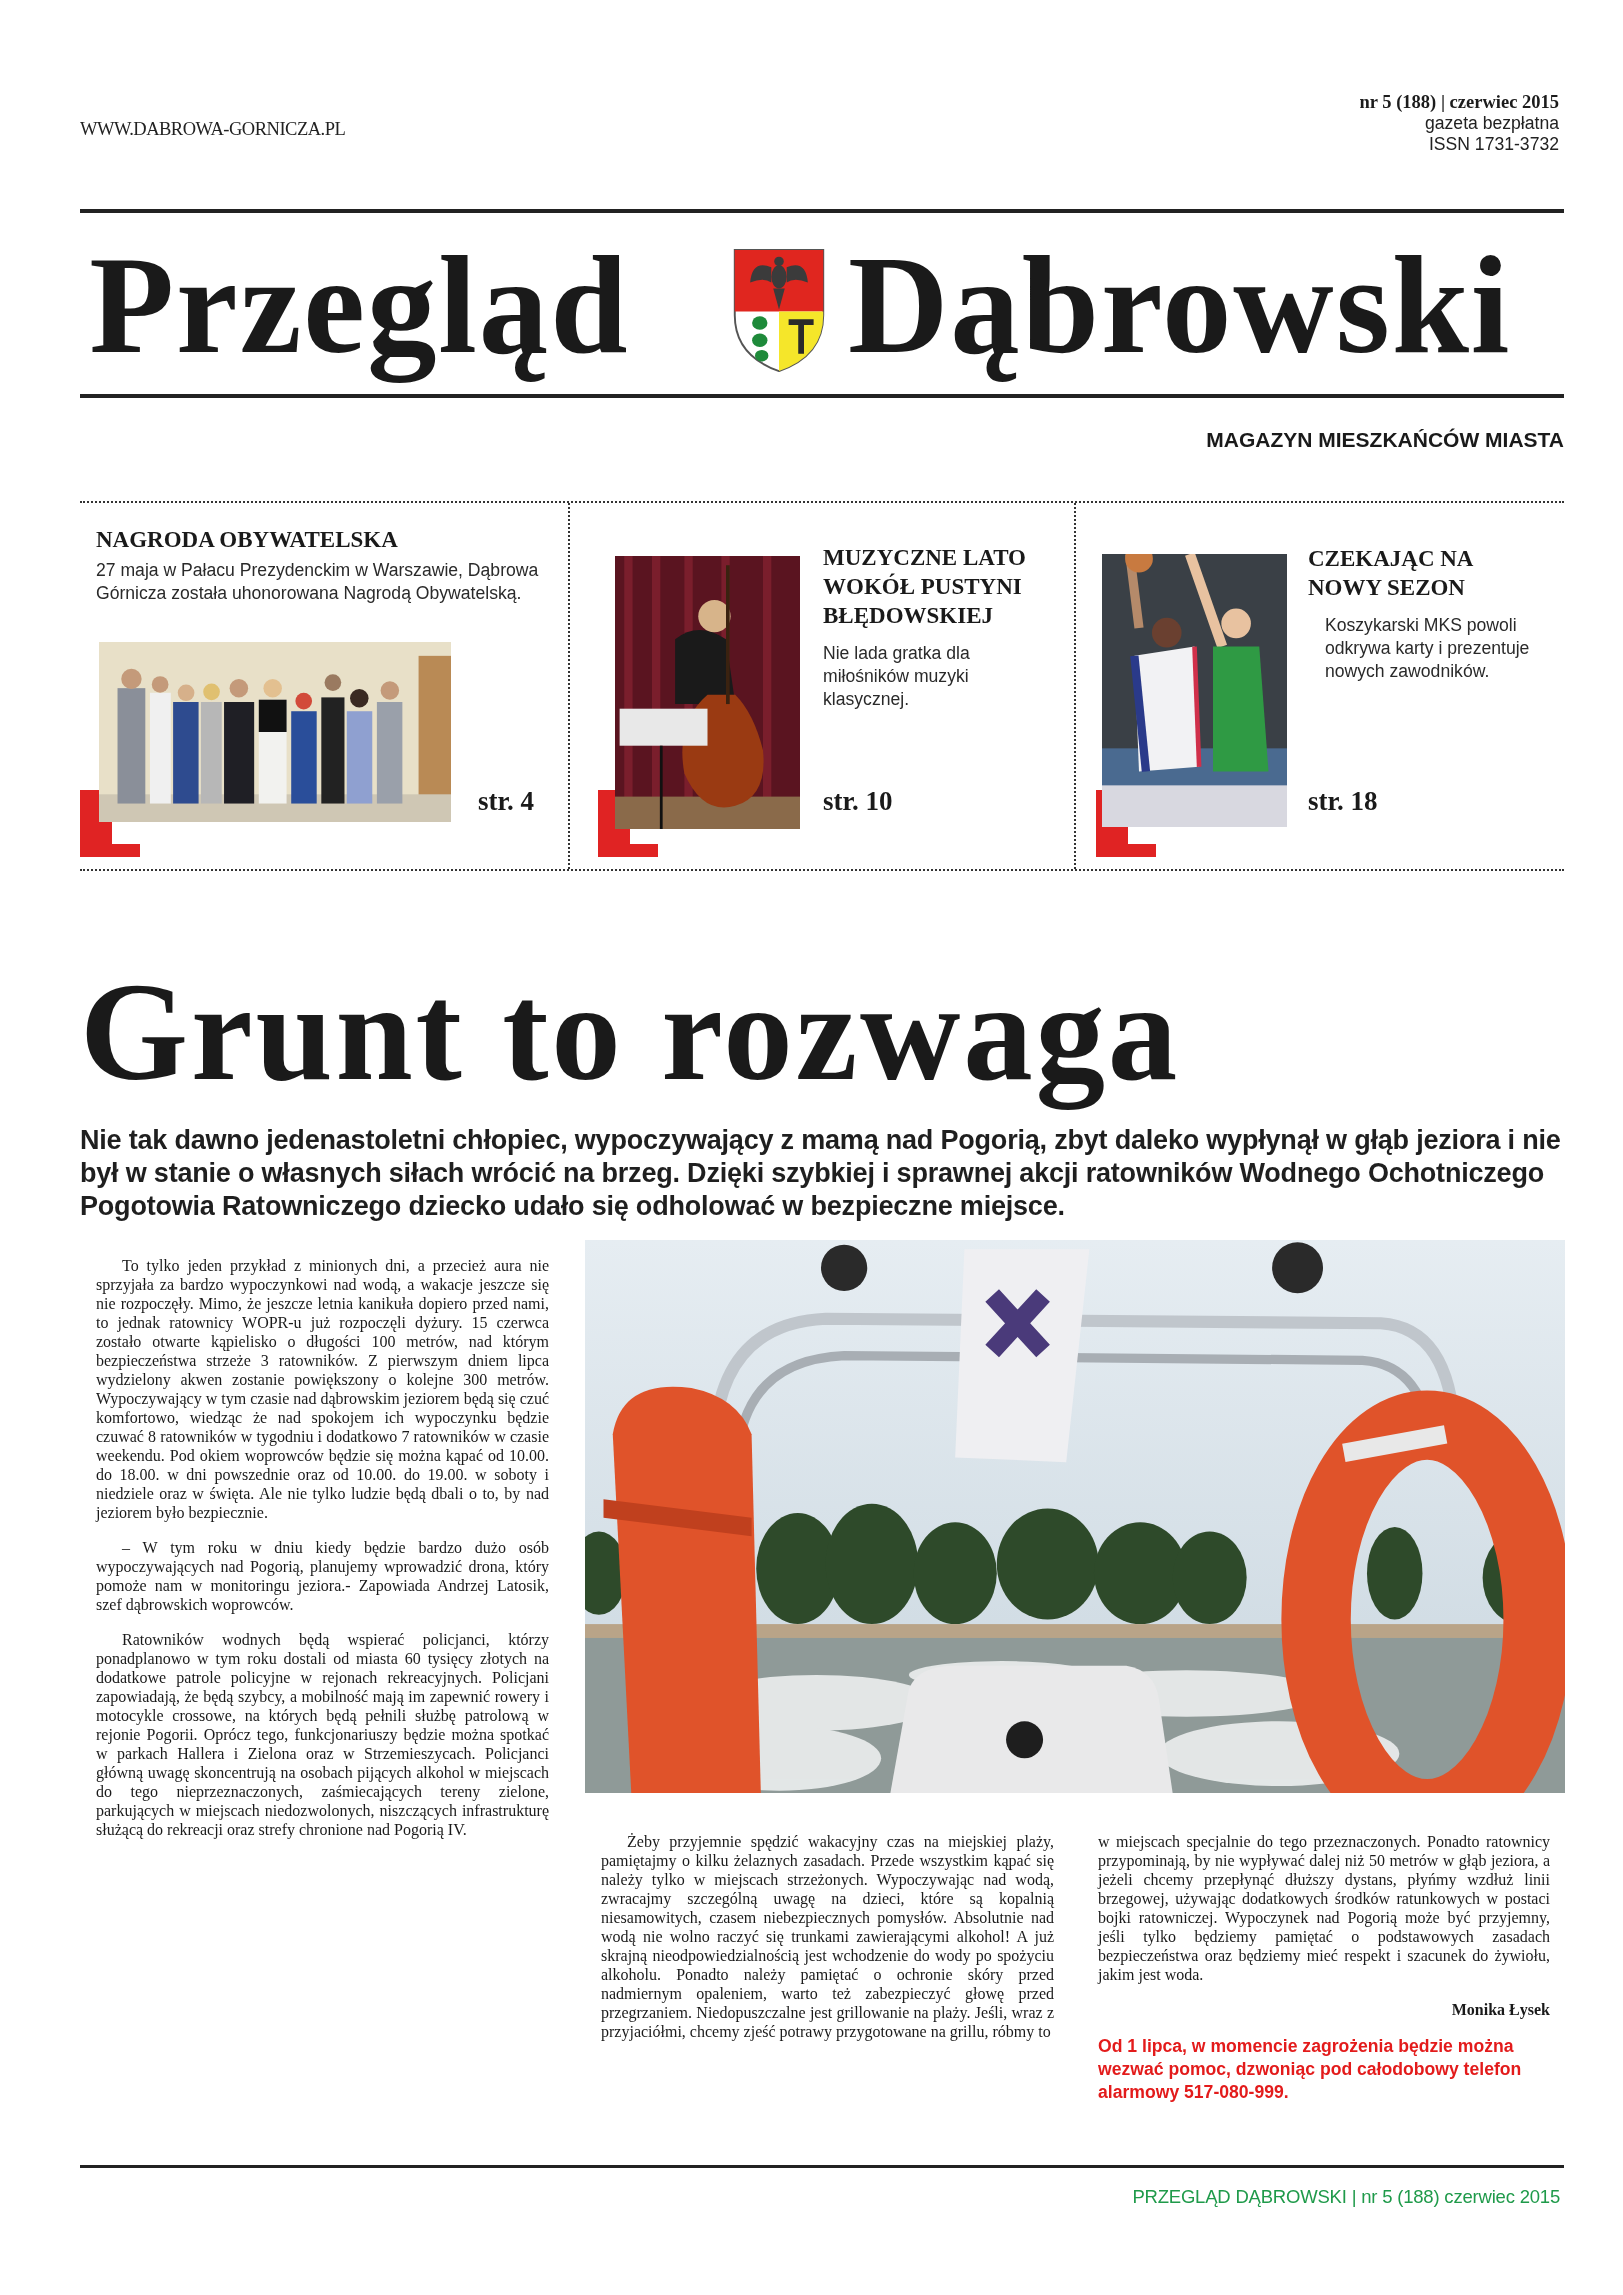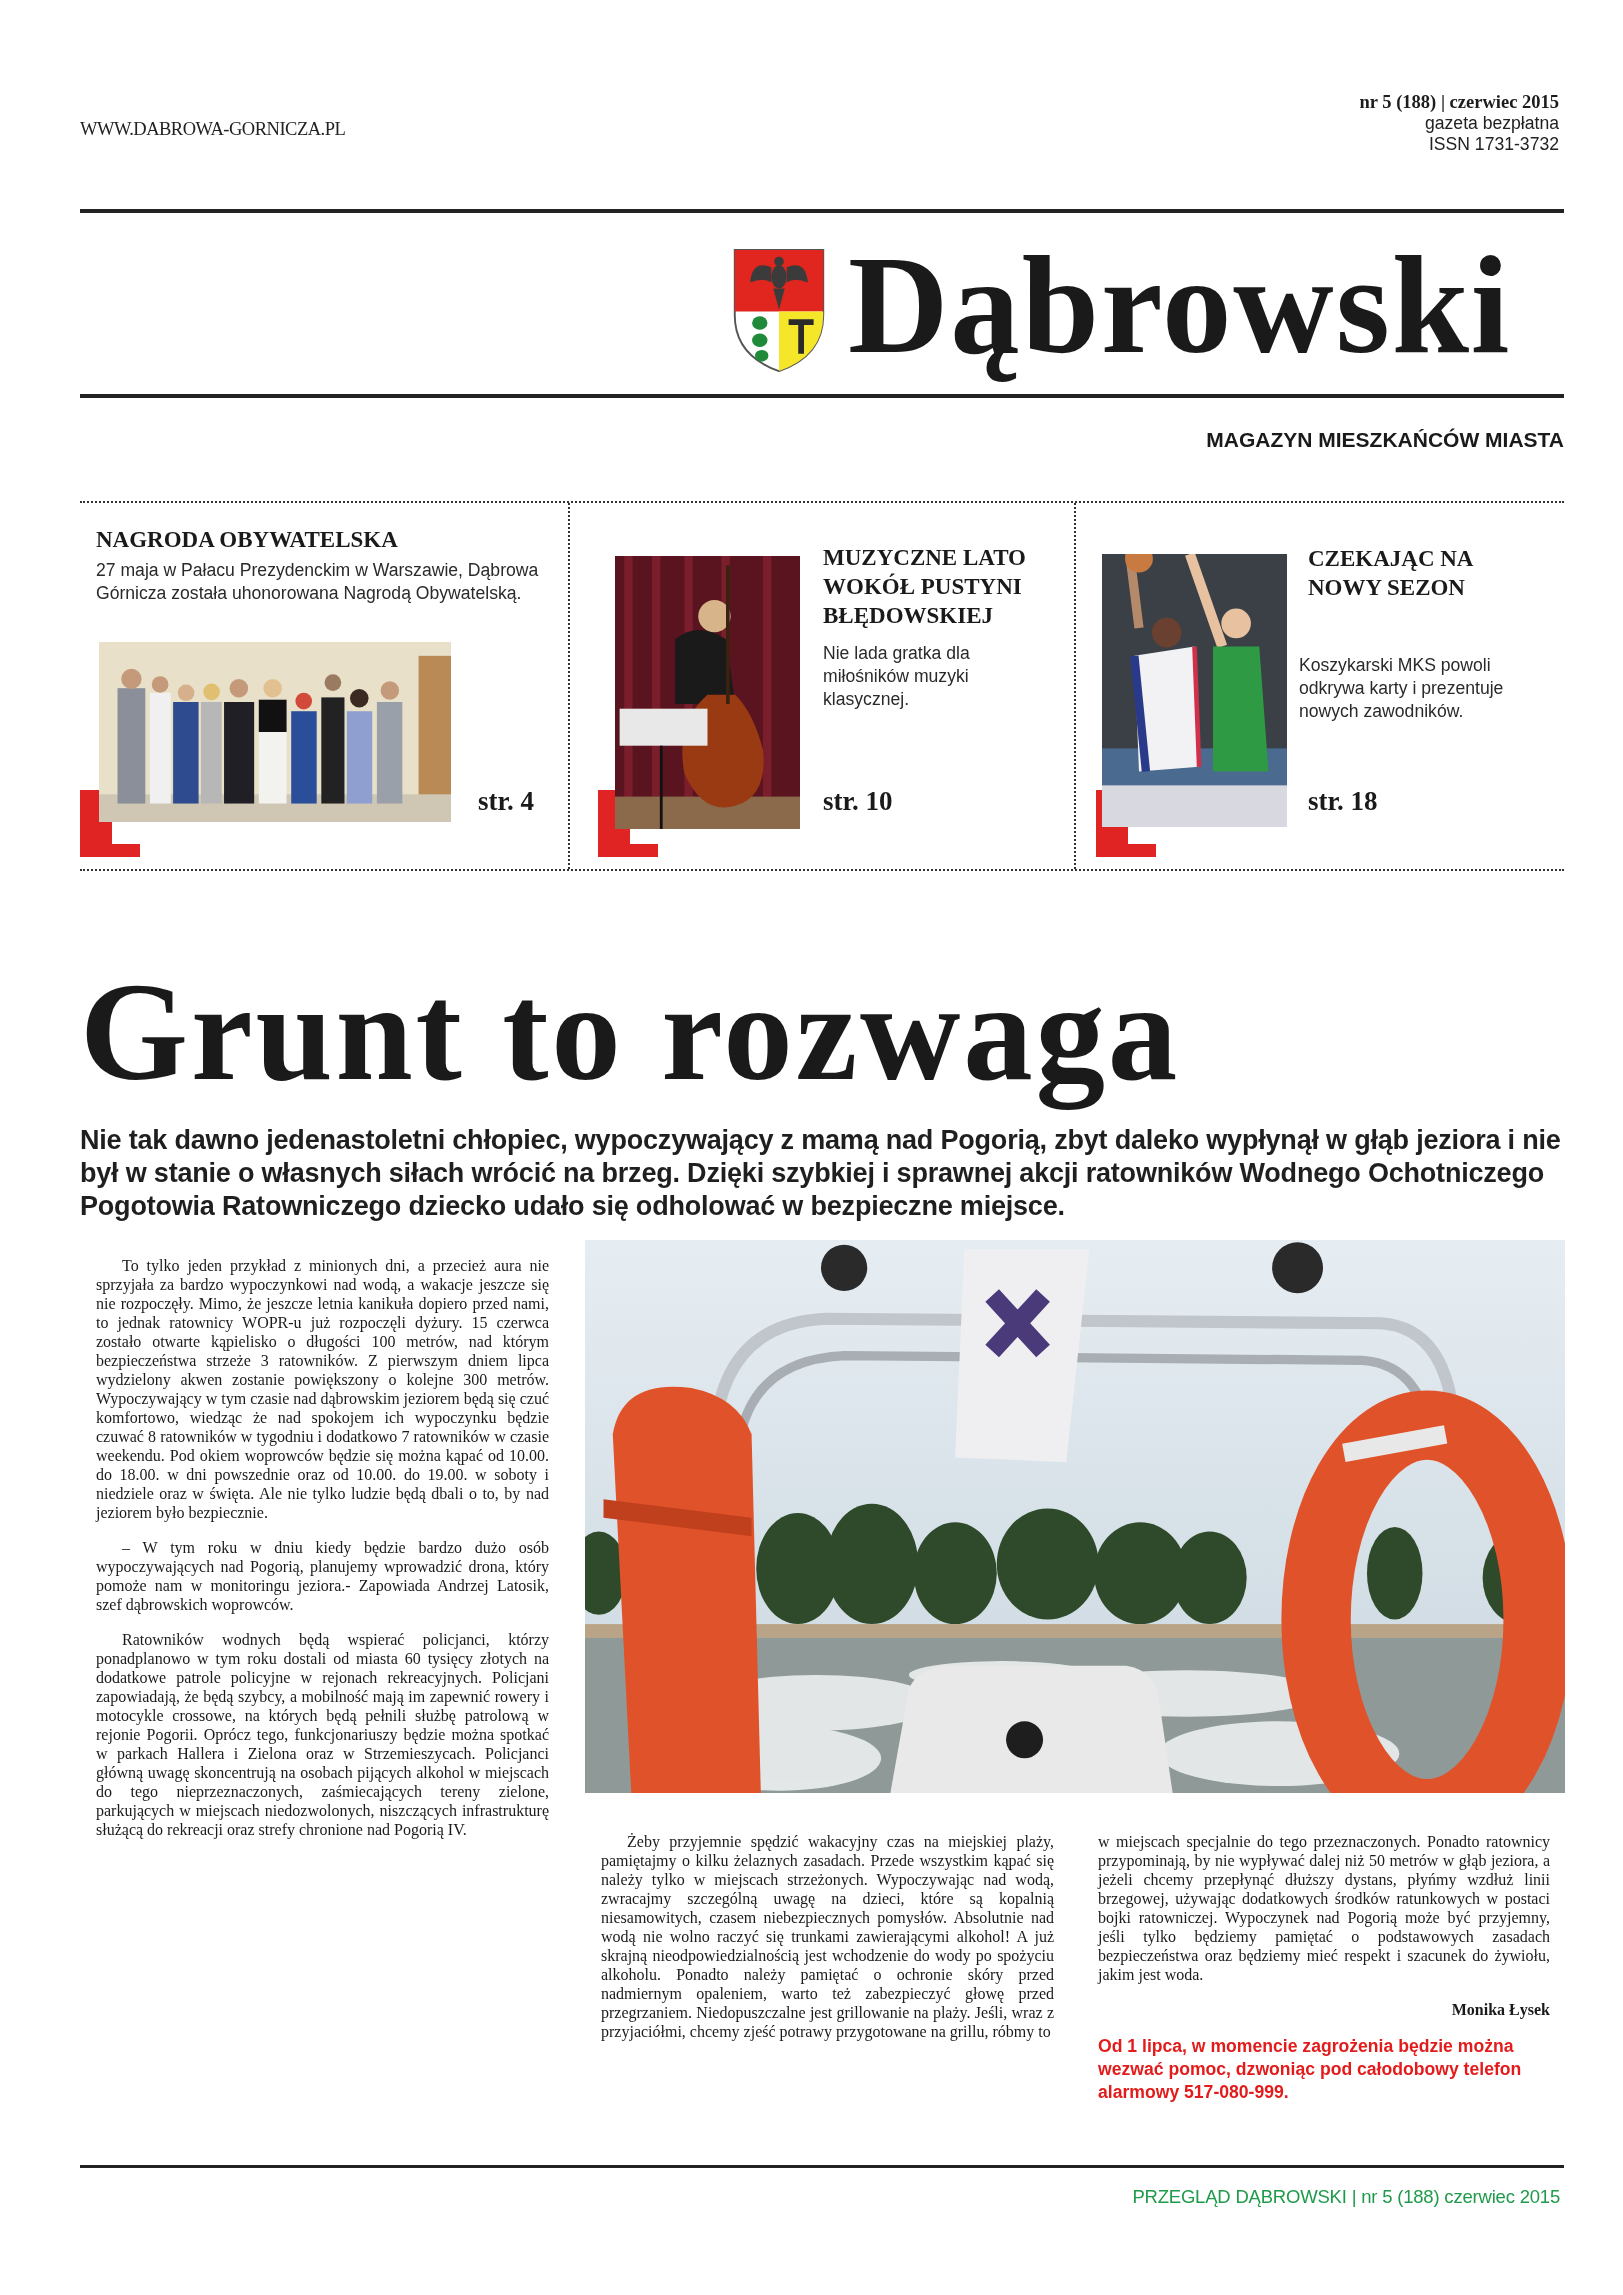--- a/index.html
+++ b/index.html
@@ -46,21 +46,21 @@
   #t1-corner { left:0; top:287px; }
 
   #t2-photo { left:44px; top:53px; width:185px; height:273px; }
   #t2-title { left:252px; top:40px; width:231px; }
   #t2-text { left:252px; top:139px; width:185px; }
   #t2-page { left:252px; top:283px; }
   #t2-corner { left:27px; top:287px; }
 
   #t3-photo { left:25.4px; top:51px; width:185px; height:273px; }
   #t3-title { left:231px; top:41px; width:241px; }
-  #t3-text { left:222px; top:111px; width:250px;margin-top:40px; }
+  #t3-text { left:248px; top:111px; width:250px; }
   #t3-page { left:231px; top:283px; }
   #t3-corner { left:18.5px; top:287px; }
 
   
   #headline { left:80px; top:944px; font-size:139px; font-weight:bold; line-height:176px; letter-spacing:2.8px; color:#1a1a1a; }
   #lead { left:80px; top:1124px; width:1485px; font-size:27px; font-weight:bold; line-height:33px; color:#1f1f1f; letter-spacing:-0.2px; }
 
   
   .col { position:absolute; font-size:16px; line-height:19px; text-align:justify; color:#1a1a1a; }
   .col p { margin:16px; text-indent:26px; }
@@ -82,20 +82,21 @@
 <div class="abs sans" id="site-url">WWW.DABROWA-GORNICZA.PL</div>
 <div class="abs" id="issue-block">
   <div class="serif" id="issue-line">nr 5 (188) | czerwiec 2015</div>
   <div class="sans" id="free-line">gazeta bezpłatna</div>
   <div class="sans" id="issn-line">ISSN 1731-3732</div>
 </div>
 
 <div class="rule" id="rule-top"></div>
 
 <div class="abs" id="masthead">
+  <span class="mast-word serif" id="mast-word-1">Przegląd</span>
   <svg id="crest" viewBox="0 0 100 130">
     <path d="M4 2 H96 V70 Q96 112 50 128 Q4 112 4 70 Z" fill="#ffffff" stroke="#555" stroke-width="2"></path>
     <path d="M4 2 H96 V66 H4 Z" fill="#e0261f"></path>
     <path d="M50 66 H96 V70 Q96 112 50 128 Z" fill="#f5e62a"></path>
     <g fill="#3b3b3b">
       <ellipse cx="50" cy="30" rx="8" ry="12"></ellipse>
       <path d="M42 20 Q22 12 20 36 Q34 30 42 36 Z"></path>
       <path d="M58 20 Q78 12 80 36 Q66 30 58 36 Z"></path>
       <path d="M44 42 L50 64 L56 42 Z"></path>
       <circle cx="50" cy="14" r="5"></circle>

